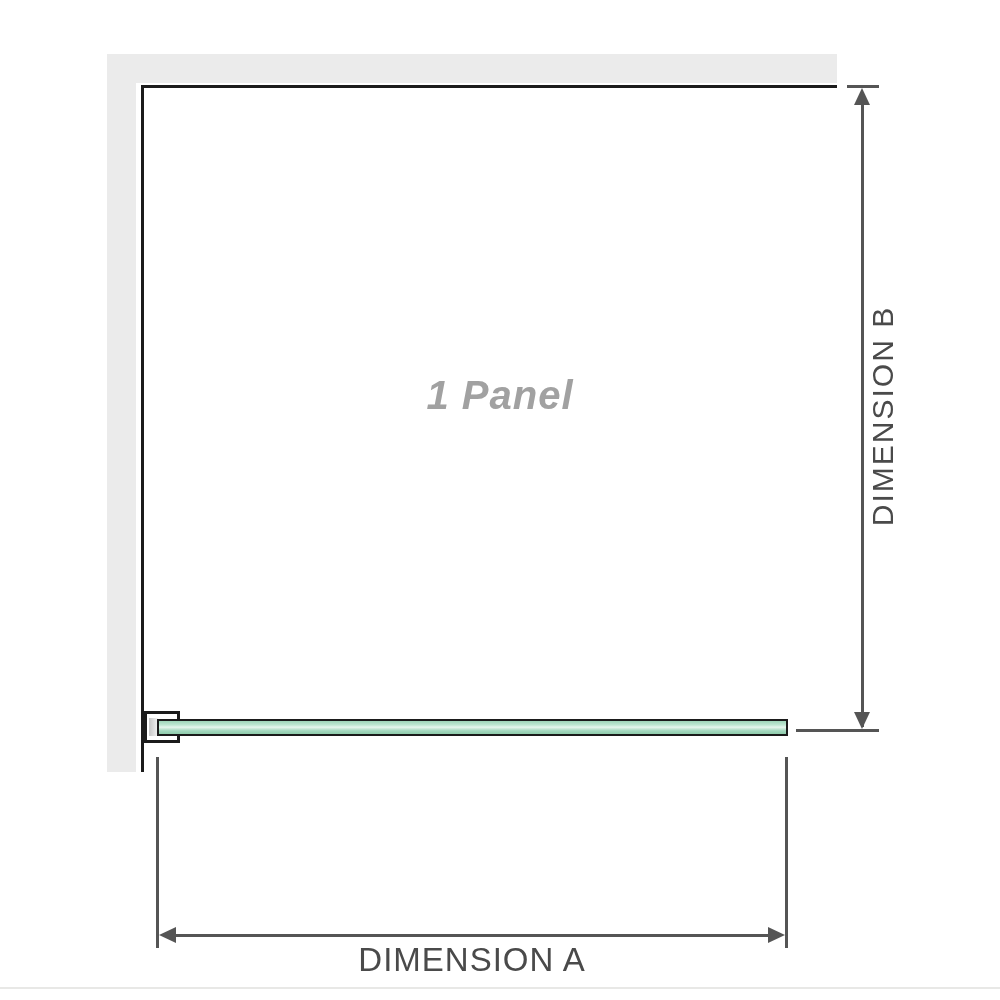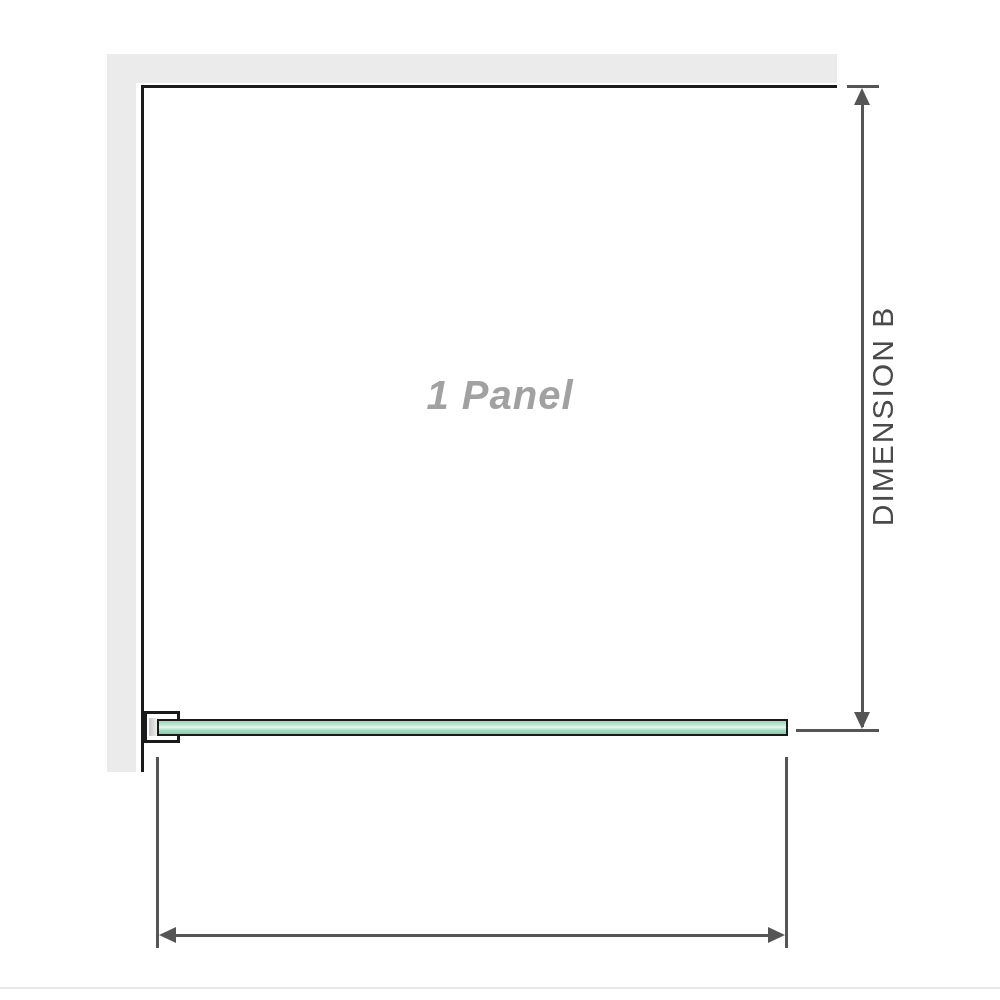--- a/index.html
+++ b/index.html
@@ -112,16 +112,17 @@
   <div class="abs dim dimb-line"></div>
   <div class="abs arrow arrow-up"></div>
   <div class="abs arrow arrow-down"></div>
   <div class="abs dim-label dimb-label">DIMENSION B</div>
 
   <div class="abs dim dima-ext-l"></div>
   <div class="abs dim dima-ext-r"></div>
   <div class="abs dim dima-line"></div>
   <div class="abs arrow arrow-left"></div>
   <div class="abs arrow arrow-right"></div>
+  <div class="abs dim-label dima-label">DIMENSION A</div>
 
   <div class="abs bottom-divider"></div>
 
 </div>
 
 </body></html>

